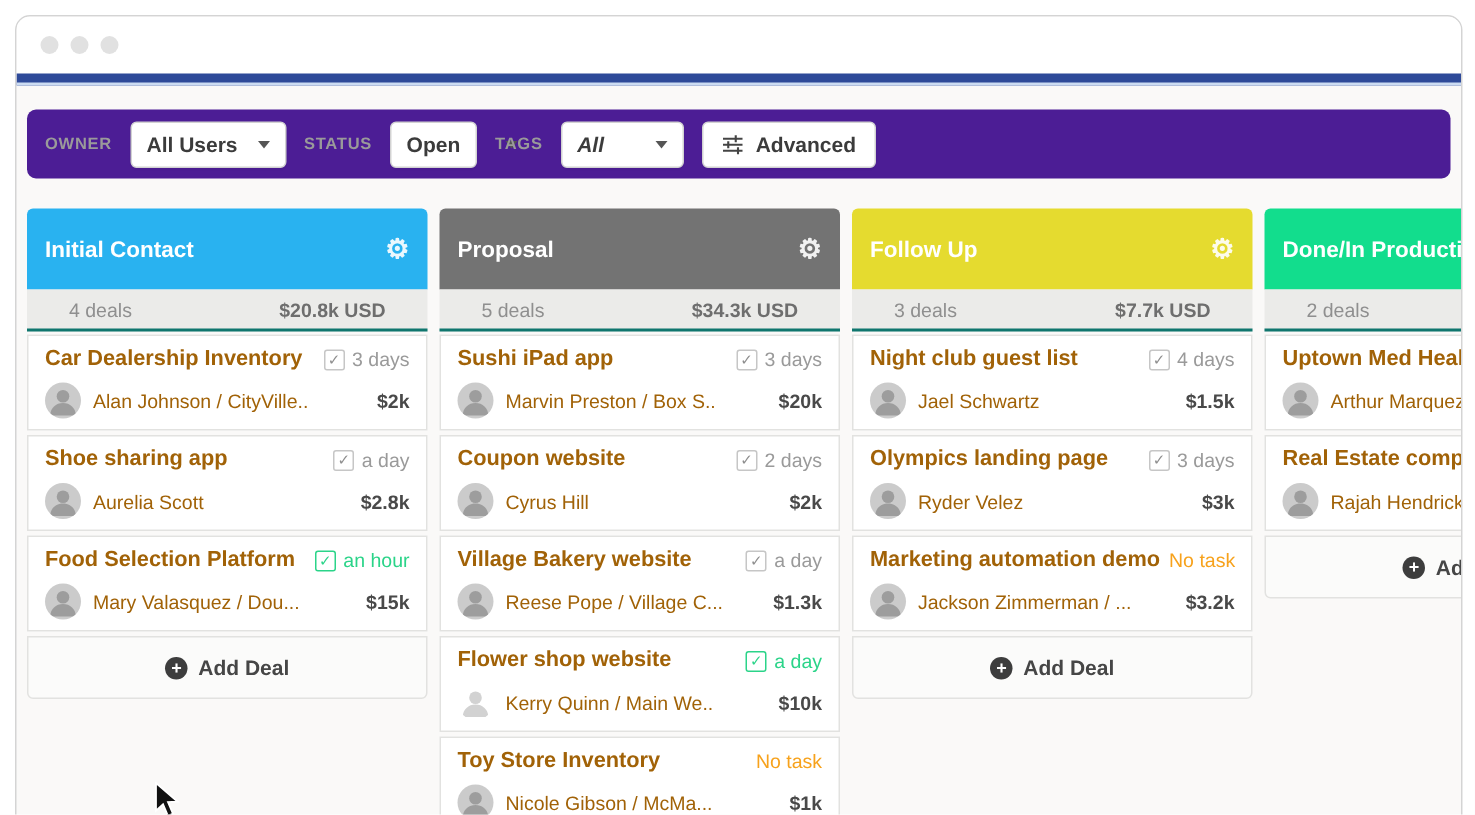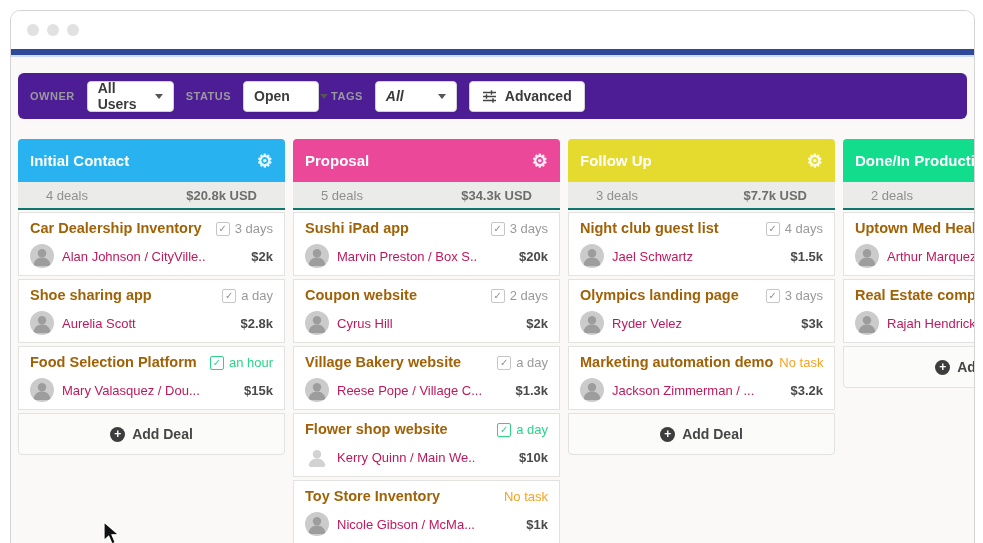--- a/index.html
+++ b/index.html
@@ -32,39 +32,39 @@
     display: flex; align-items: center;
     padding: 0 12px; gap: 12px; box-sizing: border-box;
   }
   .flabel { font-size: 11px; font-weight: 700; color: #9a9a9a; letter-spacing: 0.5px; }
   .dd {
     background: #fff; border: 1px solid #d2d2d2; border-radius: 4px;
     height: 31px; display: flex; align-items: center; justify-content: space-between;
     padding: 0 10px; font-size: 14px; color: #3b3b3b; font-weight: 600;
     box-sizing: border-box; box-shadow: 0 1px 1px rgba(0,0,0,0.04); cursor: pointer;
   }
-  .dd-owner { width: 87px; justify-content: space-between; } .dd-status { width: 76px; gap: 20px; } .dd-tags { width: 82px; font-style: italic; }
+  .dd-owner { width: 104px; justify-content: space-between; } .dd-status { width: 58px; gap: 20px; } .dd-tags { width: 82px; font-style: italic; }
   .caret {
     width: 0; height: 0; margin-left: 10px;
     border-left: 4px solid transparent; border-right: 4px solid transparent;
     border-top: 5px solid #555;
   }
   .btn-advanced {
     background: #fff; border: 1px solid #d2d2d2; border-radius: 4px;
     height: 31px; display: flex; align-items: center; gap: 8px;
     padding: 0 12px; font-size: 14px; color: #3b3b3b; font-weight: 600;
     box-sizing: border-box; box-shadow: 0 1px 1px rgba(0,0,0,0.04); cursor: pointer;
   }
   .board {
     display: flex; gap: 8px; align-items: flex-start;
     margin-top: 20px; padding-left: 7px;
   }
   .column { width: 267px; flex: none; }
   .col-header {
-    height: 43px; border-radius: 4px 4px 0 0;
+    height: 54px; border-radius: 4px 4px 0 0;
     display: flex; align-items: center; justify-content: space-between;
     padding: 0 12px; color: #fff; font-weight: 700; font-size: 15px;
     box-sizing: border-box; white-space: nowrap; text-align: center;
   }
   .gear { font-size: 18px; line-height: 18px; color: #fff; opacity: 0.9; cursor: pointer; }
   .col-sub {
     height: 28px; background: #ebebe9;
     display: flex; align-items: center; justify-content: space-between;
     padding: 0 28px; font-size: 13px; color: #8f8f8f;
     box-sizing: border-box; border-bottom: 2px solid #0f766e;
@@ -94,21 +94,21 @@
   .task.green .cb { border-color: #2bd489; color: #2bd489; }
   .task.none { color: #f7a21c; }
   .card-bottom { display: flex; align-items: center; gap: 8px; height: 24px; }
   .avatar {
     width: 24px; height: 24px; border-radius: 50%; background: #cbcbcb;
     overflow: hidden; flex: none; display: block;
   }
   .avatar svg { display: block; }
   .avatar.light { background: transparent; }
   .avatar.light svg circle, .avatar.light svg path { fill: #d2d2d2; }
-  .owner { font-size: 13px; color: #be185d; flex: 1; white-space: nowrap; overflow: hidden; }
+  .owner { font-size: 13px; color: #a16207; flex: 1; white-space: nowrap; overflow: hidden; }
   .value { font-size: 13px; font-weight: 700; color: #494949; white-space: nowrap; }
   .col-footer {
     background: #fbfbfa; border: 1px solid #e2e2e0; border-radius: 0 0 4px 4px;
     height: 42px; display: flex; align-items: center; justify-content: center; gap: 7px;
     font-size: 14px; font-weight: 700; color: #464646;
     box-sizing: border-box; cursor: pointer; white-space: nowrap;
   }
   .plus {
     width: 15px; height: 15px; border-radius: 50%; background: #3d3d3d;
     color: #fff; font-size: 12px; line-height: 15px; text-align: center; font-weight: 700;
@@ -224,21 +224,21 @@
               <span class="value">$15k</span>
             </div>
           </div>
         </div>
         <div class="col-footer">
           <span class="plus">+</span>
           <span class="add-label">Add Deal</span>
         </div>
       </div>
       <div class="column">
-        <div class="col-header" style="background: #ec4899; padding-left: 12px;">
+        <div class="col-header" style="background: #737373; padding-left: 12px;">
           <span class="col-title">Proposal</span>
           <span class="gear">⚙</span>
         </div>
         <div class="col-sub">
           <span class="sub-count">5 deals</span>
           <span class="sub-total">$34.3k USD</span>
         </div>
         <div class="cards">
           <div class="card">
             <div class="card-top">

